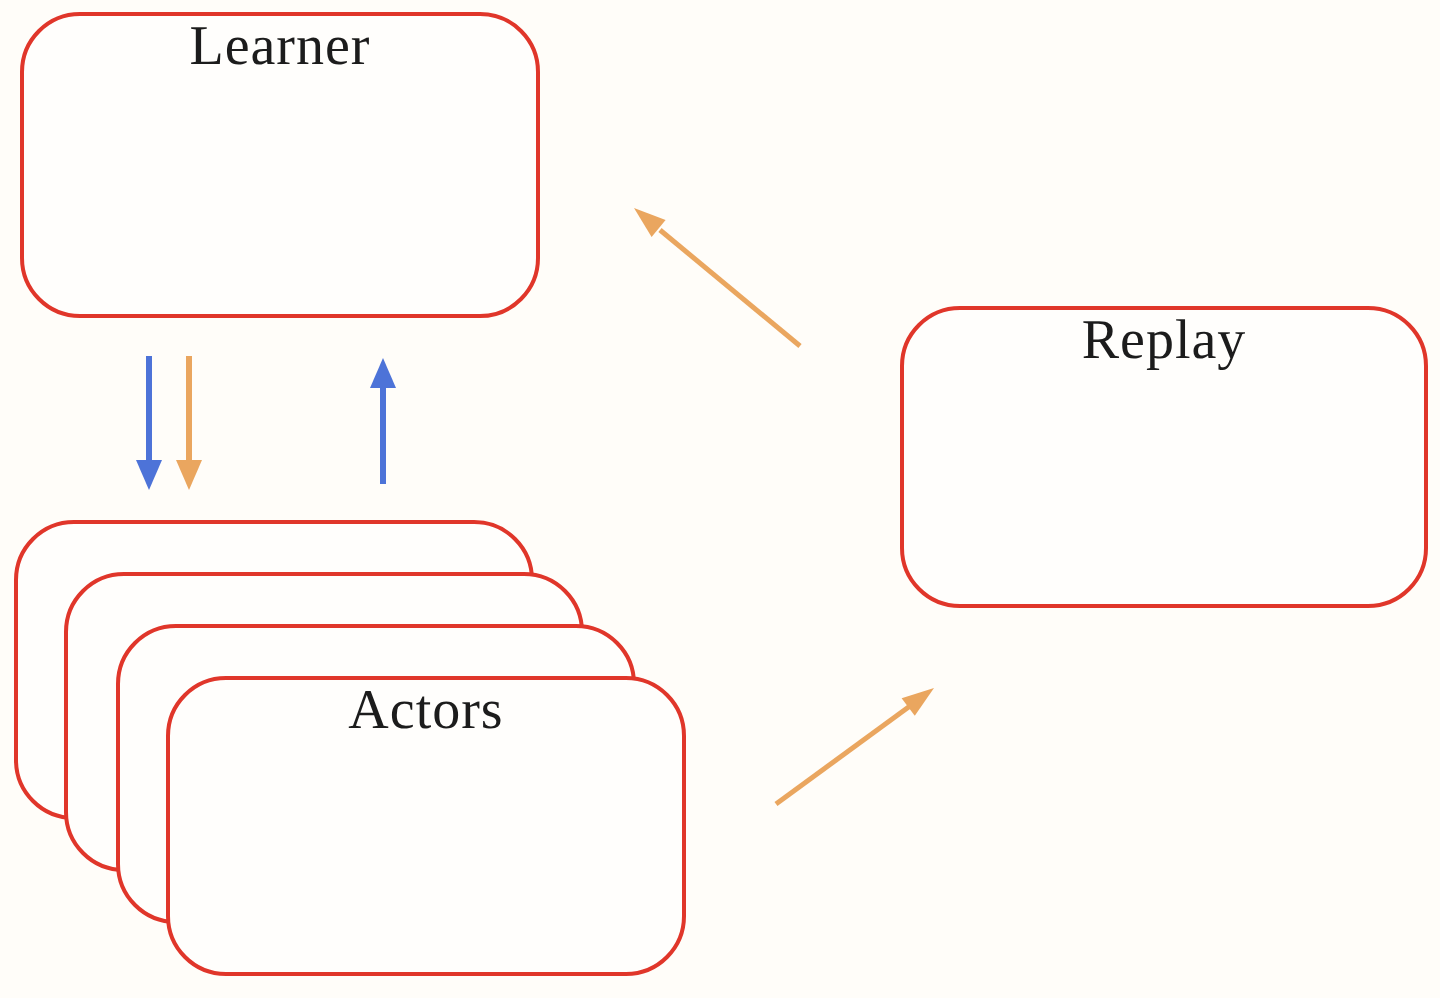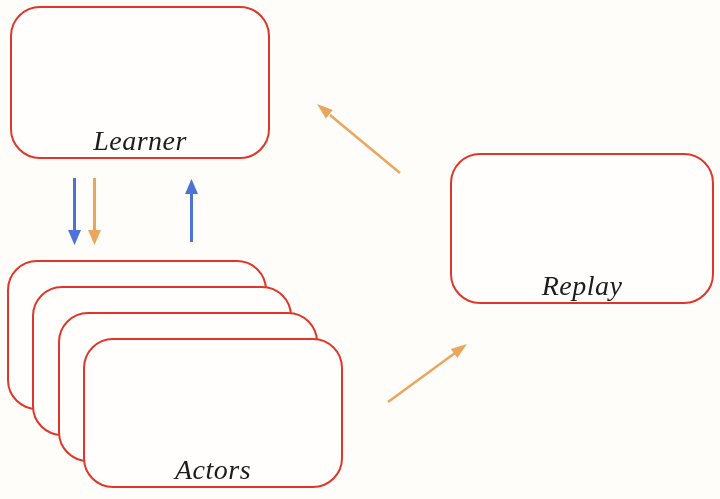--- a/index.html
+++ b/index.html
@@ -22,23 +22,22 @@
     height: 499px;
     pointer-events: none;
   }
   .node {
     position: absolute;
     box-sizing: border-box;
     border: 2px solid #e0362a;
     border-radius: 30px;
     background: #fffefc;
     display: flex;
-    align-items: flex-end;
+    align-items: flex-start;
     justify-content: center;
-    font-style: italic;
   }
   .node-label {
     font-size: 28px;
     color: #1c1c1c;
     letter-spacing: 0.5px;
   }
   .node-learner { left: 10px; top: 6px;   width: 260px; height: 153px; }
   .node-replay  { left: 450px; top: 153px; width: 264px; height: 151px; }
   .actors-4 { left: 7px;  top: 260px; width: 260px; height: 150px; }
   .actors-3 { left: 32px; top: 286px; width: 260px; height: 150px; }

